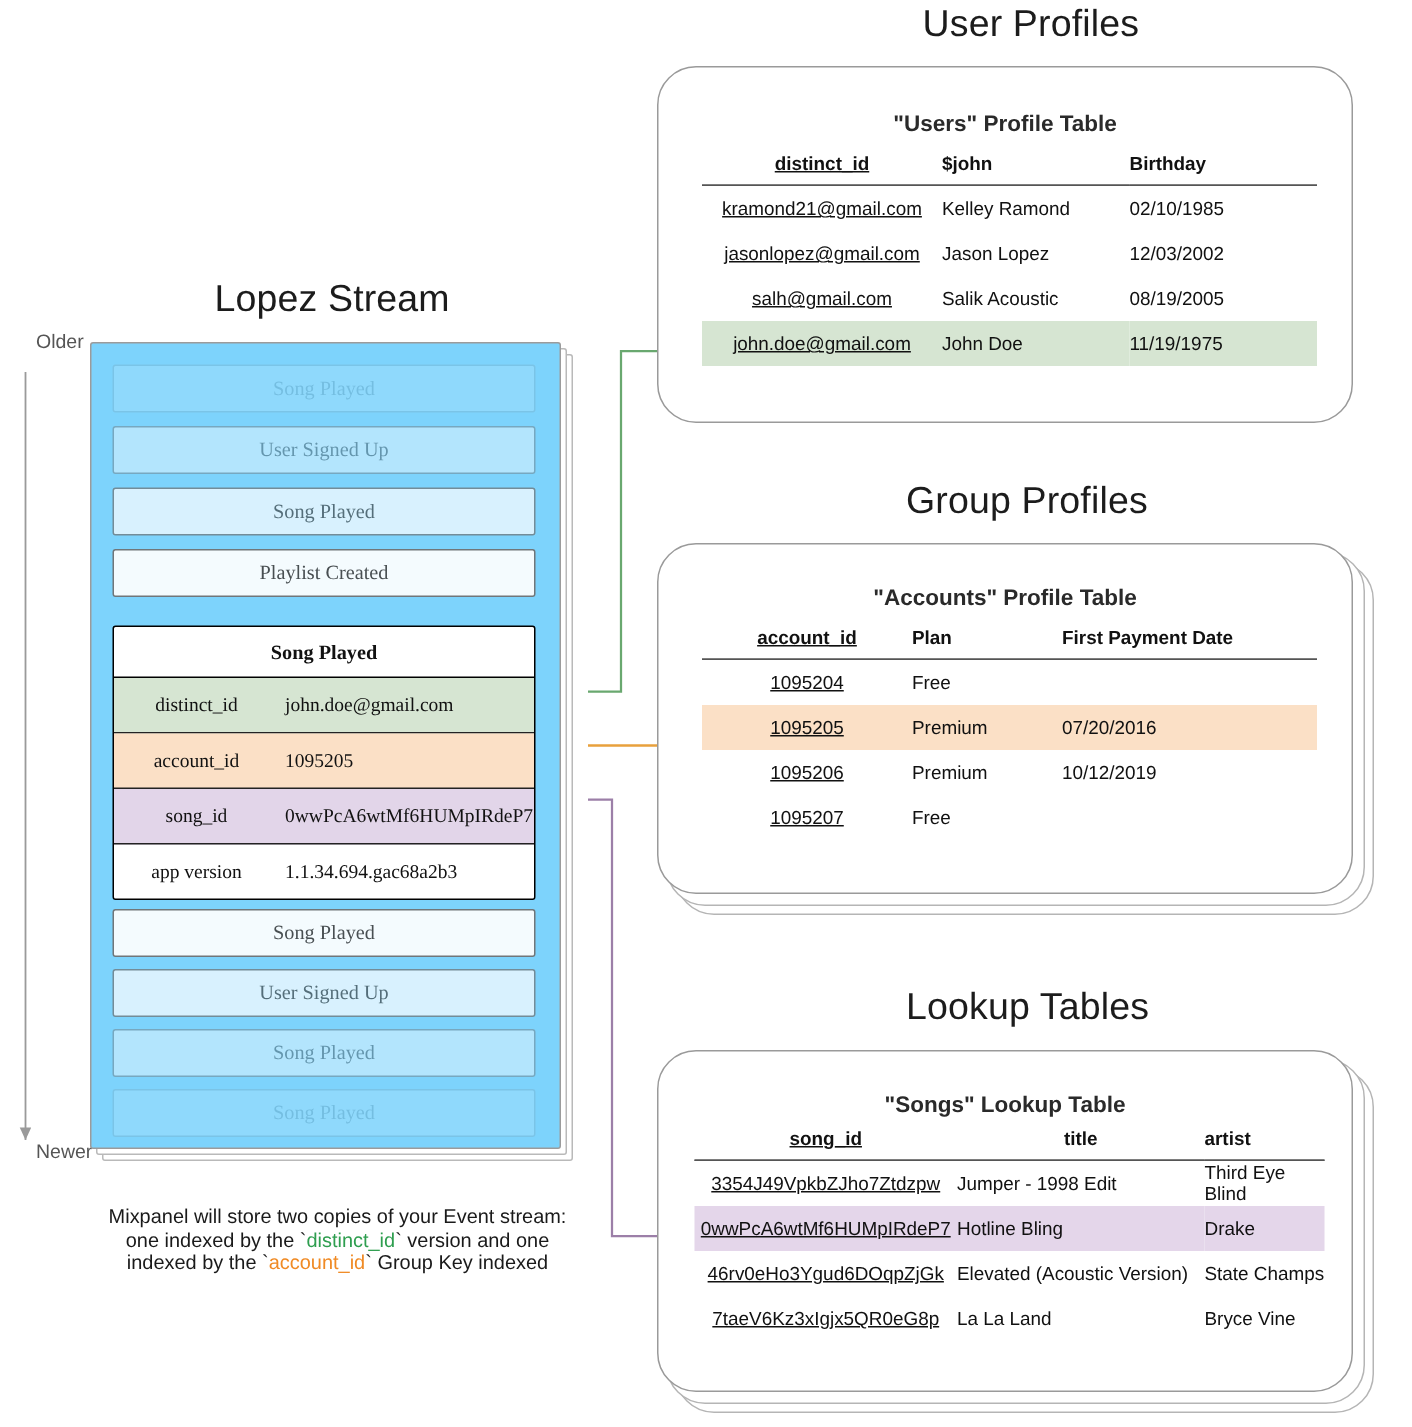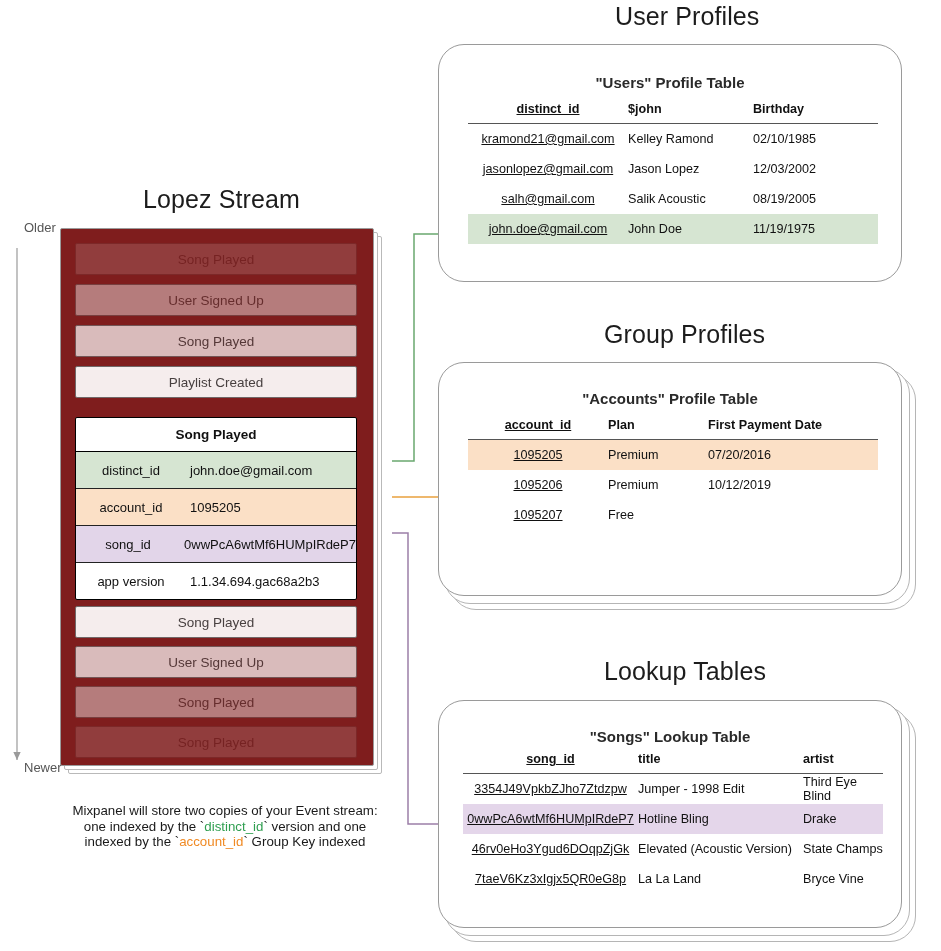--- a/index.html
+++ b/index.html
@@ -25,21 +25,21 @@
 
   
   #event-stream-wrap{position:absolute;left:60px;top:228px;width:330px;height:550px;}
   .es-shadow{
     position:absolute;border:1.5px solid #b9b9b9;background:#fff;border-radius:2px;
   }
   .es-shadow.s2{left:8px;top:8px;width:312px;height:536px;}
   .es-shadow.s1{left:4px;top:4px;width:312px;height:536px;}
   .es-main{
     position:absolute;left:0;top:0;width:312px;height:536px;
-    border:1.5px solid #9b9b9b;background:#7f1d1d;border-radius:2px;
+    border:1.5px solid #9b9b9b;background:#7dd3fc;border-radius:2px;font-family:Liberation Serif, serif;
   }
   .ev{
     position:absolute;left:14px;width:282px;box-sizing:border-box;
     border:1px solid #6f6f6f;background:#fff;border-radius:2px;
     display:flex;align-items:center;justify-content:center;
     font-size:13.5px;color:#444;height:32px;
   }
   .ev.f1{opacity:.14;}
   .ev.f2{opacity:.42;}
   .ev.f3{opacity:.70;}
@@ -239,20 +239,25 @@
 
     <table class="dtbl" style="left:30px;top:56px;width:410px;">
       <thead>
         <tr>
           <th class="u" style="width:140px;text-align:center;"><span>account_id</span></th>
           <th style="width:100px;text-align:left;">Plan</th>
           <th style="text-align:left;">First Payment Date</th>
         </tr>
       </thead>
       <tbody>
+        <tr>
+          <td class="idcell"><span>1095204</span></td>
+          <td>Free</td>
+          <td></td>
+        </tr>
         <tr class="hl-orange">
           <td class="idcell"><span>1095205</span></td>
           <td>Premium</td>
           <td>07/20/2016</td>
         </tr>
         <tr>
           <td class="idcell"><span>1095206</span></td>
           <td>Premium</td>
           <td>10/12/2019</td>
         </tr>
@@ -271,21 +276,21 @@
     <div class="card-ghost" style="left:12px;top:12px;width:464px;height:228px;"></div>
     <div class="card-ghost" style="left:6px;top:6px;width:464px;height:228px;"></div>
     <div class="card-face" style="width:464px;height:228px;"></div>
 
     <div class="tbl-title" style="top:28px;width:464px;">"Songs" Lookup Table</div>
 
     <table class="dtbl" style="left:25px;top:52px;width:420px;">
       <thead>
         <tr>
           <th class="u" style="width:175px;text-align:center;"><span>song_id</span></th>
-          <th style="width:165px;text-align:left;">title</th>
+          <th style="width:165px;text-align:center;">title</th>
           <th style="text-align:left;">artist</th>
         </tr>
       </thead>
       <tbody>
         <tr>
           <td class="idcell"><span>3354J49VpkbZJho7Ztdzpw</span></td>
           <td>Jumper - 1998 Edit</td>
           <td>Third Eye Blind</td>
         </tr>
         <tr class="hl-purple">

